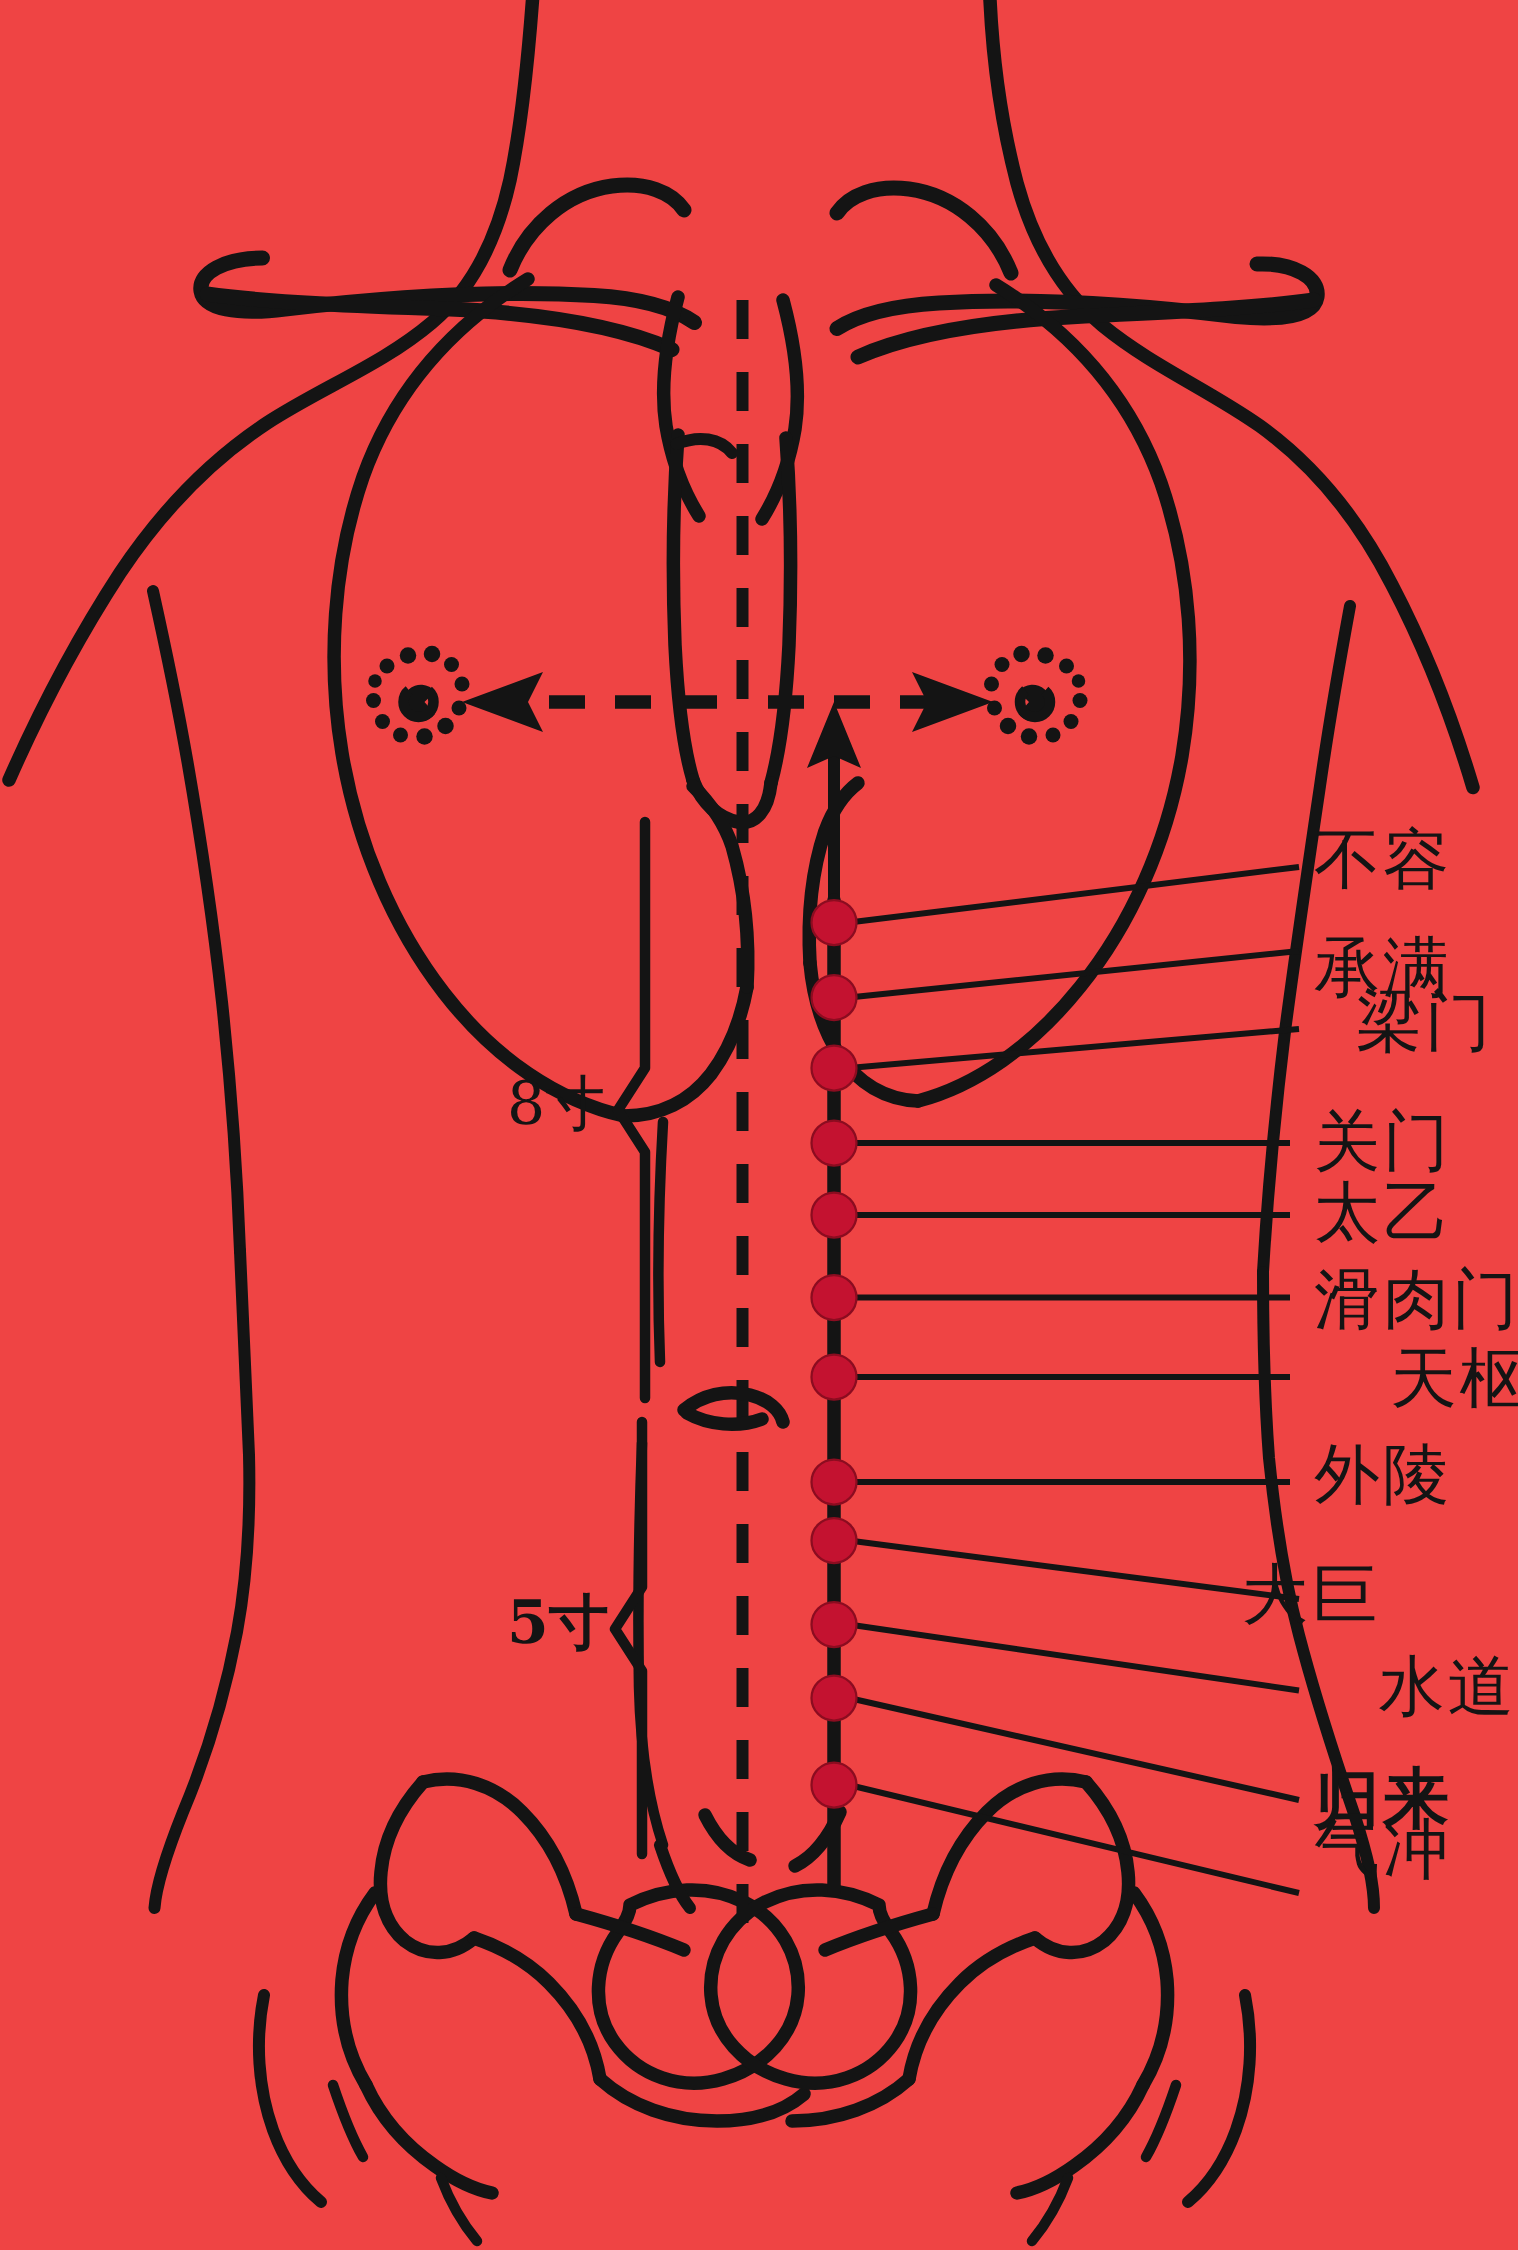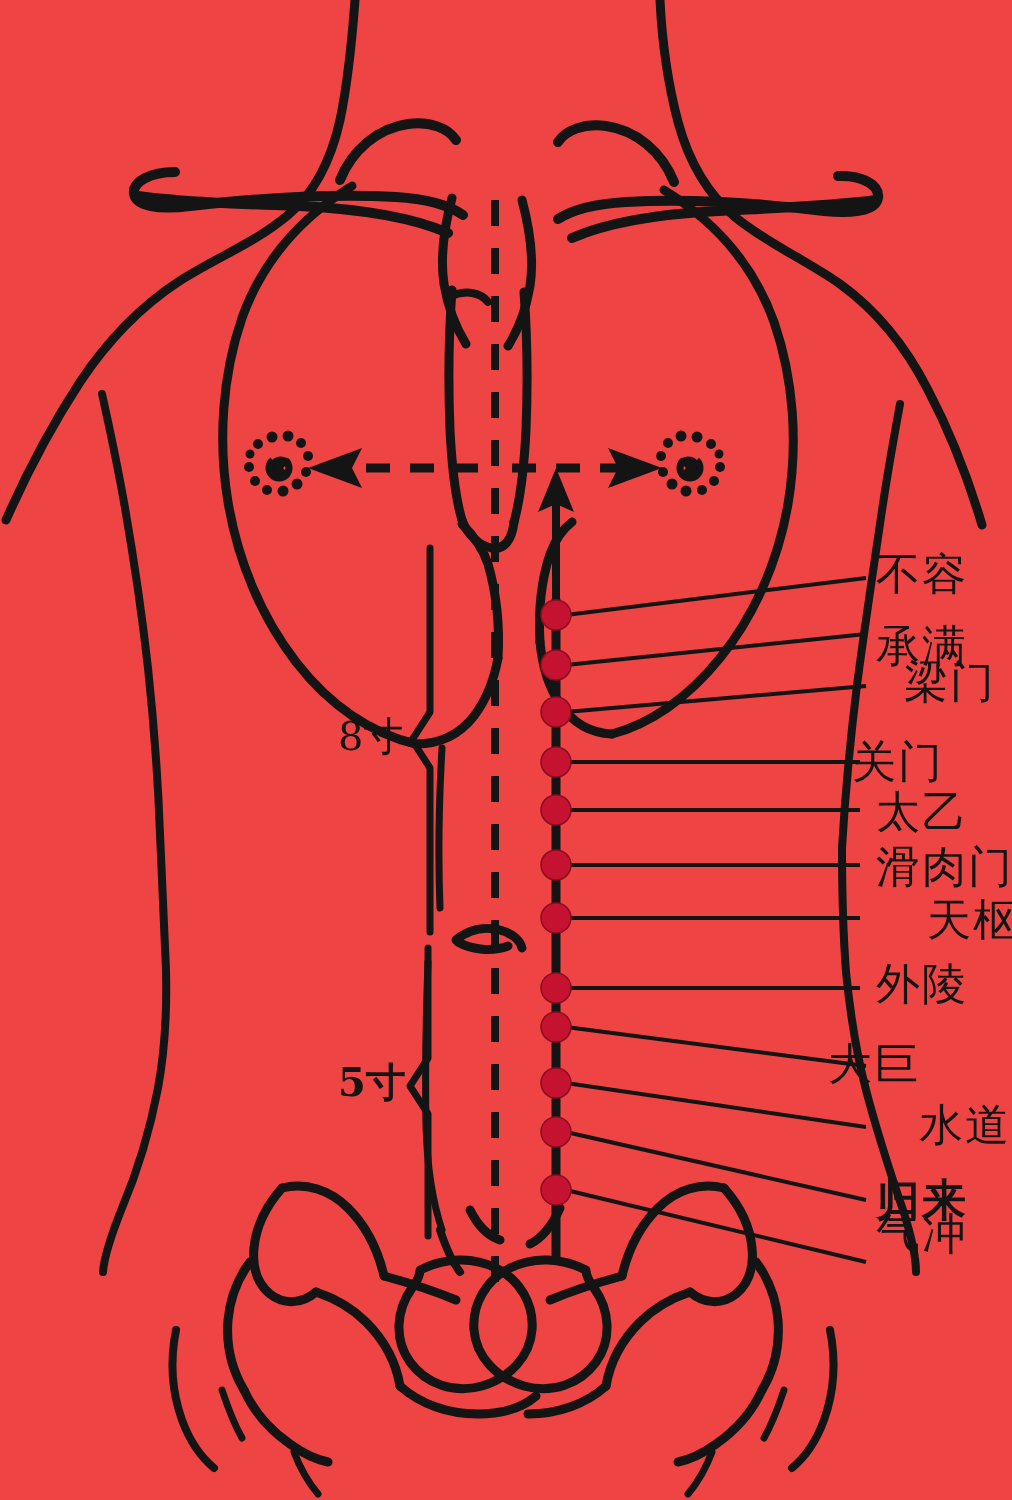--- a/index.html
+++ b/index.html
@@ -279,22 +279,22 @@
         <circle cx="556" cy="1083" r="15" fill="#C41230" stroke="#8C0C20" stroke-width="1.5"></circle>
         <circle cx="556" cy="1132" r="15" fill="#C41230" stroke="#8C0C20" stroke-width="1.5"></circle>
         <circle cx="556" cy="1190" r="15" fill="#C41230" stroke="#8C0C20" stroke-width="1.5"></circle>
       </g>
   </svg>
 
   <div id="point-labels">
       <div class="label-text" style="left: 876px; top: 552px;">不容</div>
       <div class="label-text" style="left: 876px; top: 608px; margin-top: 16px;">承满</div>
       <div class="label-text" style="left: 904px; top: 660px;">梁门</div>
-      <div class="label-text" style="left: 852px; top: 740px;">关门</div>
-      <div class="label-text" style="left: 876px; top: 790px;">太乙</div>
+      <div class="label-text" style="left: 876px; top: 740px;">关门</div>
+      <div class="label-text" style="left: 876px; top: 790px; font-family: Liberation Mono, monospace;">太乙</div>
       <div class="label-text" style="left: 876px; top: 845px;">滑肉门</div>
       <div class="label-text" style="left: 927px; top: 898px;">天枢</div>
       <div class="label-text" style="left: 876px; top: 962px;">外陵</div>
       <div class="label-text" style="left: 828px; top: 1042px;">大巨</div>
       <div class="label-text" style="left: 876px; top: 1103px; margin-left: 43px;">水道</div>
       <div class="label-text" style="left: 876px; top: 1178px; font-weight: bold;">归来</div>
       <div class="label-text" style="left: 876px; top: 1212px;">气冲</div>
     </div>
 
   <div class="measure-text" style="left:338px; top:716px;">8寸</div>

